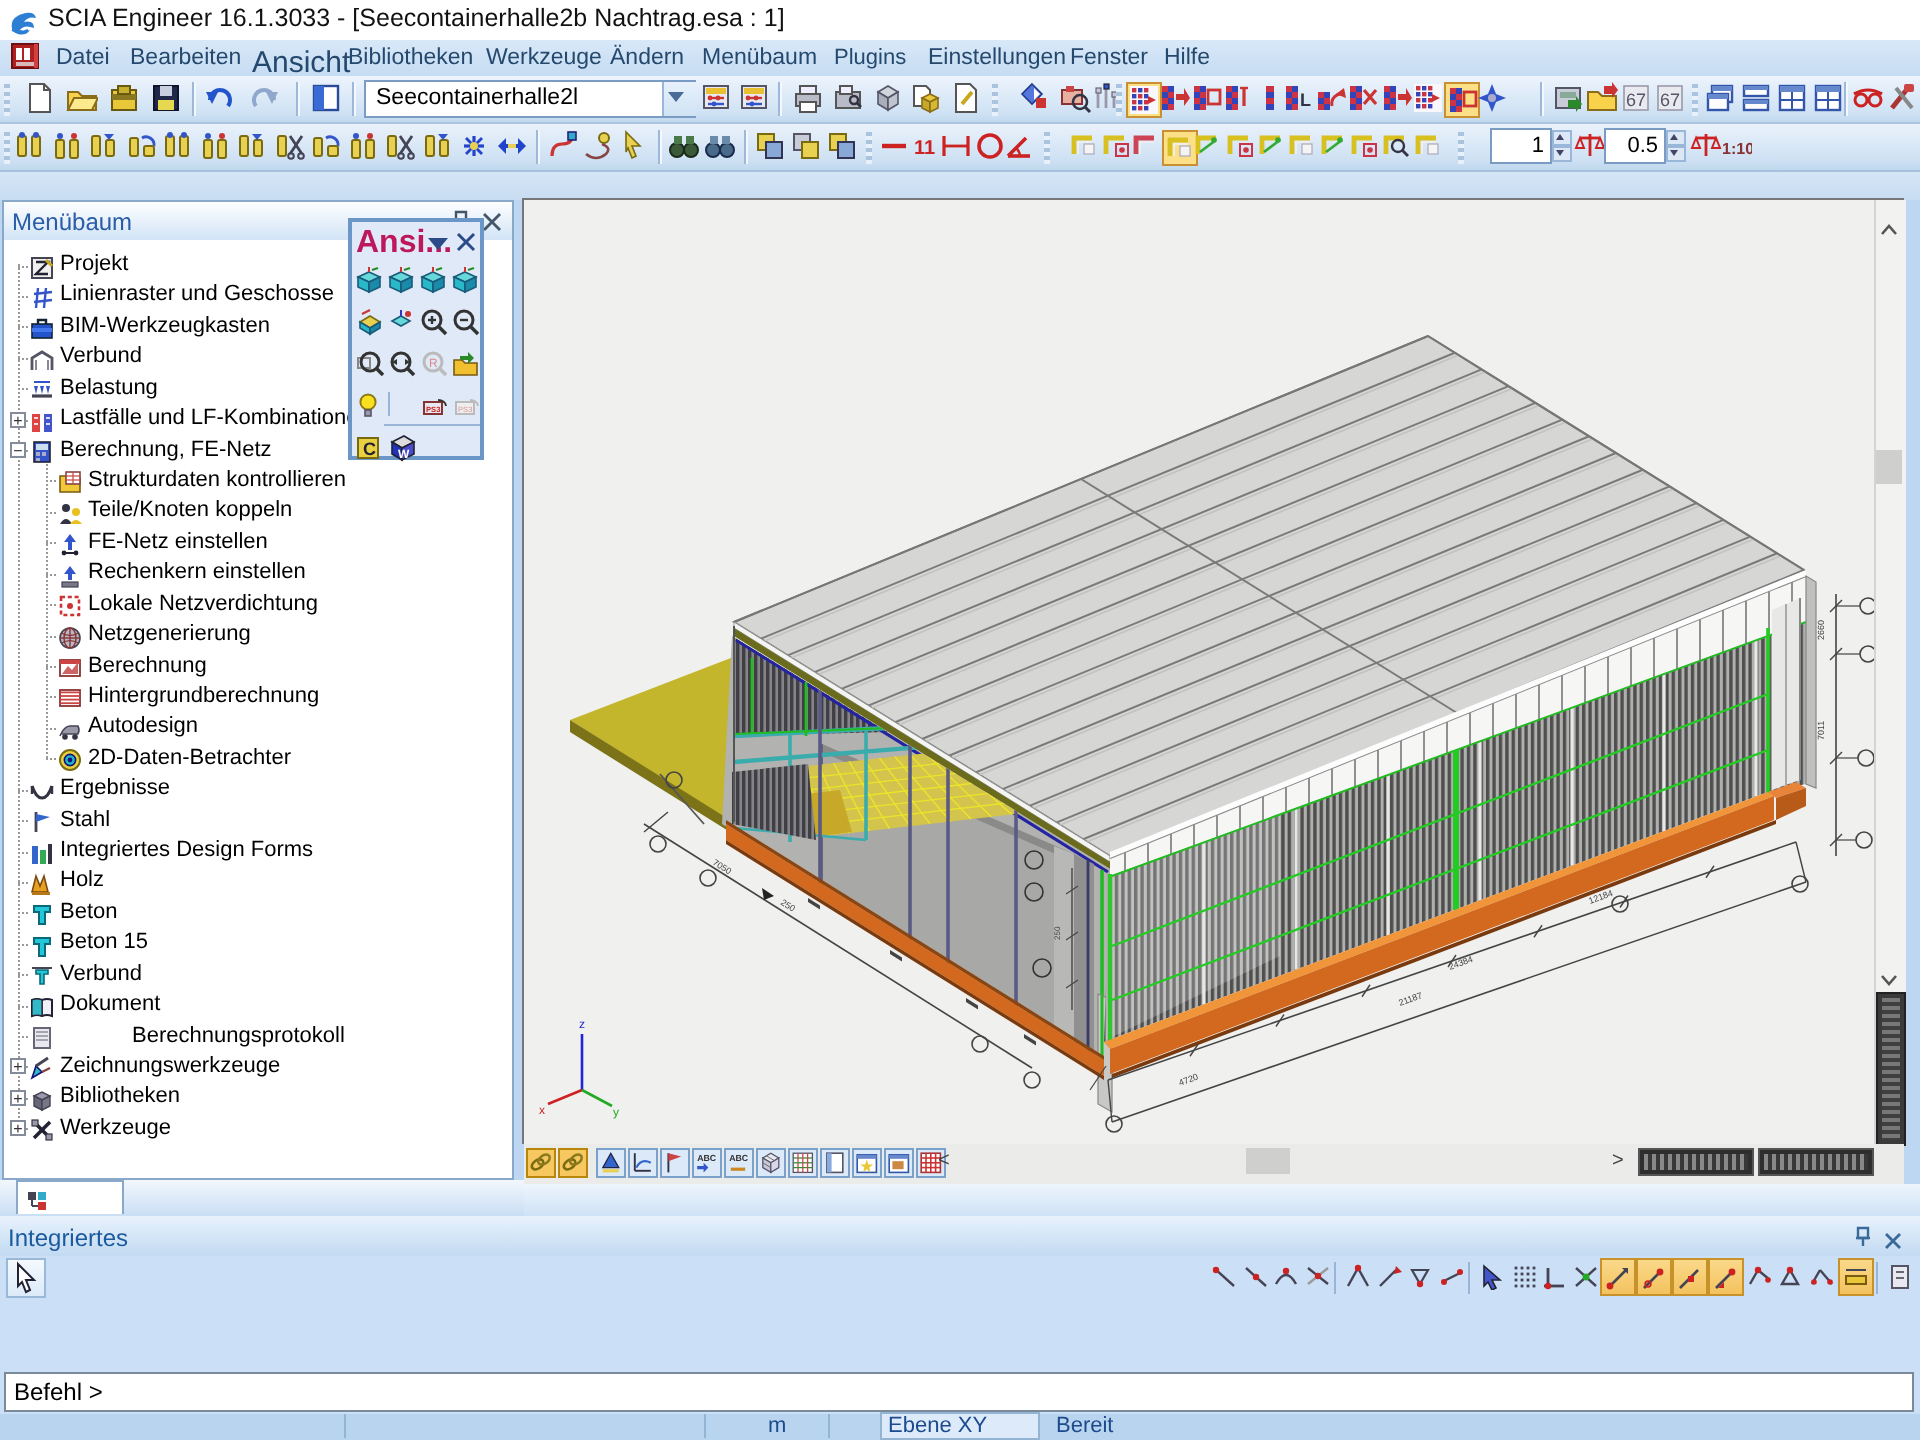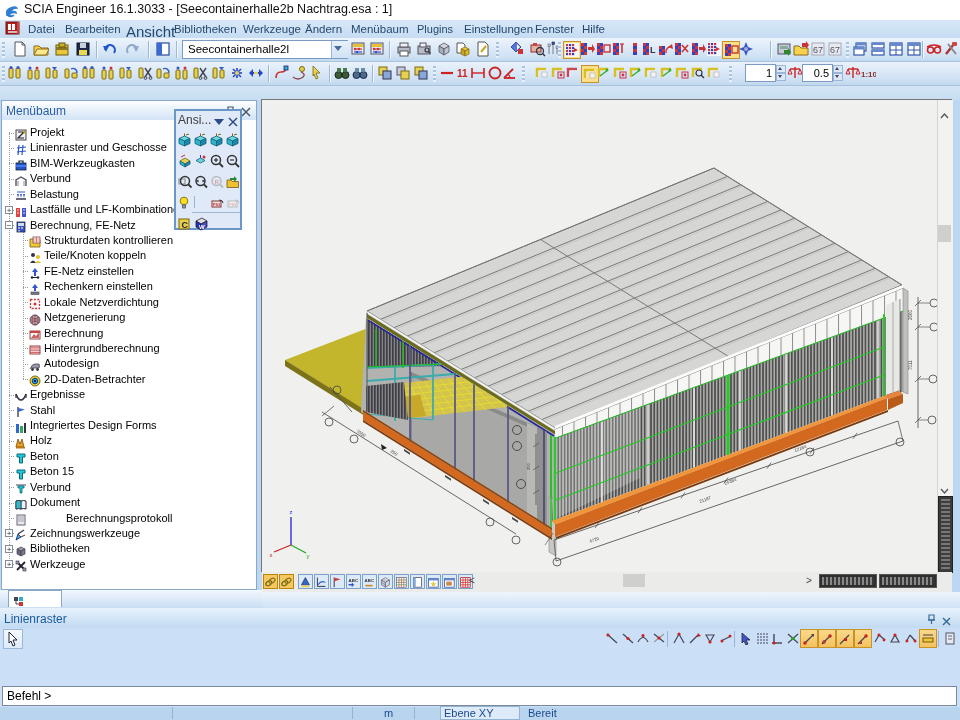--- a/index.html
+++ b/index.html
@@ -1090,21 +1090,21 @@
 <div class="abs" style="left:469px;top:575px;font-size:10px;color:#444;">&lt;</div>
 <div class="abs" style="left:623px;top:574px;width:22px;height:13px;background:#cfcfcd;"></div>
 <div class="abs" style="left:806px;top:575px;font-size:10px;color:#444;">&gt;</div>
 <div class="abs" style="left:819px;top:574px;width:58px;height:14px;background:#2e2e2e;border:1px solid #555;box-sizing:border-box;">
     <div style="position:absolute;left:2px;top:2px;right:2px;bottom:2px;background:repeating-linear-gradient(90deg,#888 0 2px,#383838 2px 4px);"></div>
   </div>
 <div class="abs" style="left:879px;top:574px;width:58px;height:14px;background:#2e2e2e;border:1px solid #555;box-sizing:border-box;">
     <div style="position:absolute;left:2px;top:2px;right:2px;bottom:2px;background:repeating-linear-gradient(90deg,#888 0 2px,#383838 2px 4px);"></div>
   </div>
 <div class="abs" style="left:174px;top:109px;width:68px;height:121px;background:#dfe9f7;border:2px solid #6b96c8;box-sizing:border-box;"></div>
-<div class="abs" style="left:178px;top:113px;font-size:12px;font-weight:normal;color:#404040;">Ansi...</div>
+<div class="abs" style="left:178px;top:113px;font-size:16px;font-weight:bold;color:#be185d;">Ansi...</div>
 <div class="abs" style="left:214px;top:119px;width:0;height:0;border-left:5px solid transparent;border-right:5px solid transparent;border-top:6px solid #2a4a8a;"></div>
 <div class="abs" style="left:227px;top:114px;"><svg width="12" height="12" viewBox="0 0 12 12" style="">
       <line x1="2" y1="2" x2="10" y2="10" stroke="#2a4a8a" stroke-width="1.5"></line>
       <line x1="10" y1="2" x2="2" y2="10" stroke="#2a4a8a" stroke-width="1.5"></line>
     </svg></div>
 <div class="abs" style="left:178px;top:133px;"><svg width="14" height="14" viewBox="0 0 14 14" style="">
       <polygon points="6.5,3 12,5.5 6.5,8 1,5.5" fill="#66d8d8" stroke="#1a5a7a" stroke-width="0.8"></polygon>
       <polygon points="1,5.5 6.5,8 6.5,13 1,10.5" fill="#2ab8c8" stroke="#1a5a7a" stroke-width="0.8"></polygon>
       <polygon points="12,5.5 6.5,8 6.5,13 12,10.5" fill="#1a8aaa" stroke="#1a5a7a" stroke-width="0.8"></polygon>
       <line x1="6.5" y1="3" x2="6.5" y2="0.5" stroke="#cc3333" stroke-width="1"></line>
@@ -1194,21 +1194,21 @@
 <div class="abs" style="left:194px;top:217px;"><svg width="14" height="14" viewBox="0 0 14 14" style="">
       <polygon points="2,4 8,1 13,4 7,7" fill="#ddd" stroke="#223" stroke-width="0.8"></polygon>
       <polygon points="2,4 7,7 7,13 2,10" fill="#2233bb" stroke="#223" stroke-width="0.8"></polygon>
       <polygon points="13,4 7,7 7,13 13,10" fill="#4a4acc" stroke="#223" stroke-width="0.8"></polygon>
       <text x="5" y="12" font-family="Liberation Sans, sans-serif" font-size="6" font-weight="bold" fill="#fff" text-anchor="start">W</text>
     </svg></div>
 <div class="abs" style="left:194px;top:196px;width:1px;height:12px;background:#99b4d4;"></div>
 <div class="abs" style="left:192px;top:212px;width:48px;height:1px;background:#99b4d4;"></div>
 <div class="abs" style="left:0;top:608px;width:960px;height:99px;background:#cbe0f7;"></div>
 <div class="abs" style="left:0;top:608px;width:960px;height:20px;background:linear-gradient(180deg,#e8f2fc,#c2daf2);"></div>
-<div class="abs" style="left:4px;top:612px;font-size:12px;color:#1a5a9e;">Linienraster</div>
+<div class="abs" style="left:4px;top:612px;font-size:12px;color:#1a5a9e;">Integriertes</div>
 <div class="abs" style="left:925px;top:612px;"><svg width="12" height="13" viewBox="0 0 12 13" style="">
       <path d="M4 2 h5 v5 h-5 z M6.5 7 v4" fill="none" stroke="#3a6a9a" stroke-width="1.2"></path>
       <line x1="3" y1="7" x2="10" y2="7" stroke="#3a6a9a" stroke-width="1.2"></line>
     </svg></div>
 <div class="abs" style="left:941px;top:613px;"><svg width="11" height="11" viewBox="0 0 11 11" style="">
       <line x1="2" y1="2" x2="9" y2="9" stroke="#3a6a9a" stroke-width="1.4"></line>
       <line x1="9" y1="2" x2="2" y2="9" stroke="#3a6a9a" stroke-width="1.4"></line>
     </svg></div>
 <div class="abs" style="left:3px;top:629px;width:20px;height:20px;background:linear-gradient(180deg,#f4f9fe,#dcebf9);border:1px solid #9ab8d8;box-sizing:border-box;"><svg width="18" height="18" viewBox="0 0 18 18" style="">
       <polygon points="5,2 13,10 9,10 11,15 9,16 7,11 5,13" fill="#fff" stroke="#223" stroke-width="1"></polygon>

